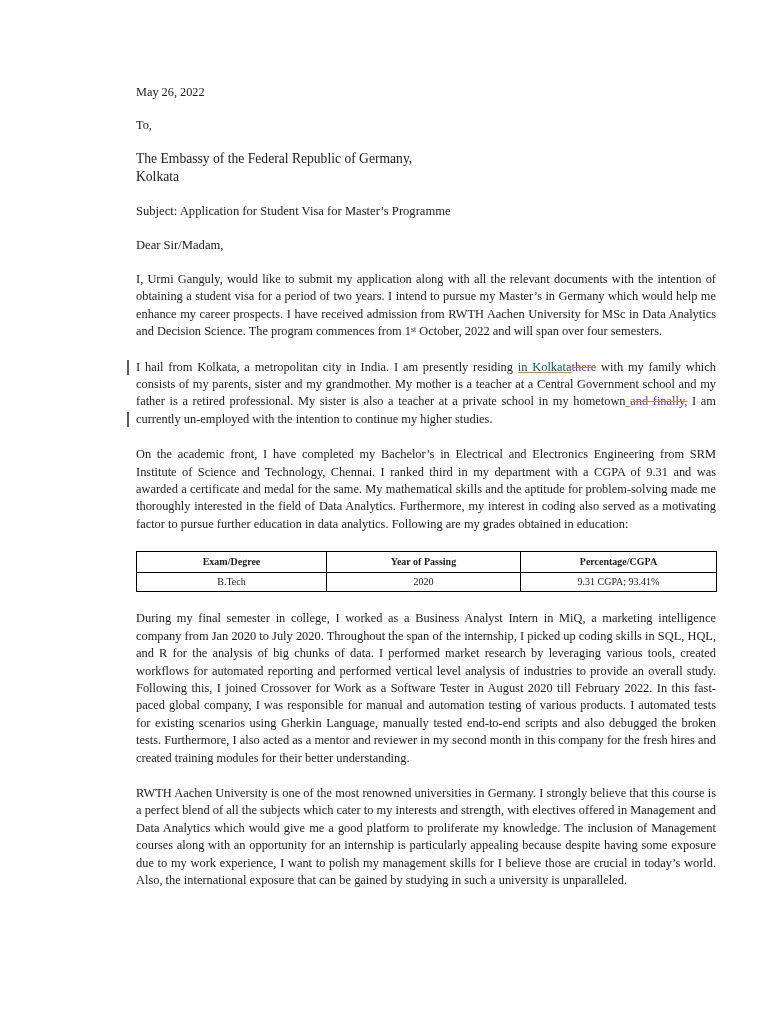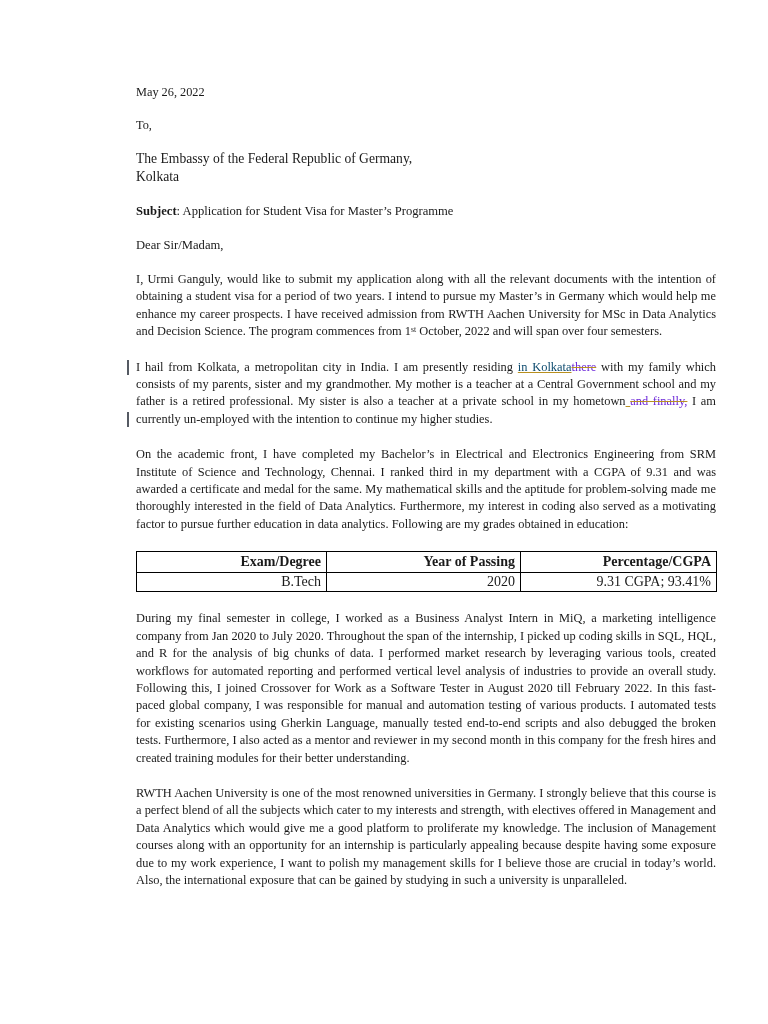--- a/index.html
+++ b/index.html
@@ -43,21 +43,21 @@
   .addr {
     font-size: 13.6px;
     line-height: 18px;
     margin-bottom: 17px;
   }
   .subject {
     font-size: 12.6px;
     line-height: 16px;
     margin-bottom: 18px;
   }
-  .subject b { font-weight: bold; }
+  .subject b { font-weight: normal; }
   .salutation {
     font-size: 12.6px;
     line-height: 16px;
     margin-bottom: 18px;
   }
   p.body-par {
     font-size: 12.4px;
     line-height: 17.4px;
     text-align: justify;
     margin: 0 0 18px 0;
@@ -95,23 +95,23 @@
   
   table.grades {
     border-collapse: collapse;
     width: 580px;
     margin: 0 0 18px 0;
     table-layout: fixed;
   }
   table.grades td, table.grades th {
     border: 1px solid #000000;
     padding: 1px 5px 2px 5px;
-    font-size: 14px;
+    font-size: 10px;
     line-height: 15px;
-    text-align: right;
+    text-align: center;
     vertical-align: top;
     font-family: "Liberation Serif", "DejaVu Serif", serif;
   }
   table.grades th {
     font-weight: bold;
     padding-top: 2px;
     padding-bottom: 3px;
   }
   col.c1 { width: 190px; }
   col.c2 { width: 194px; }

